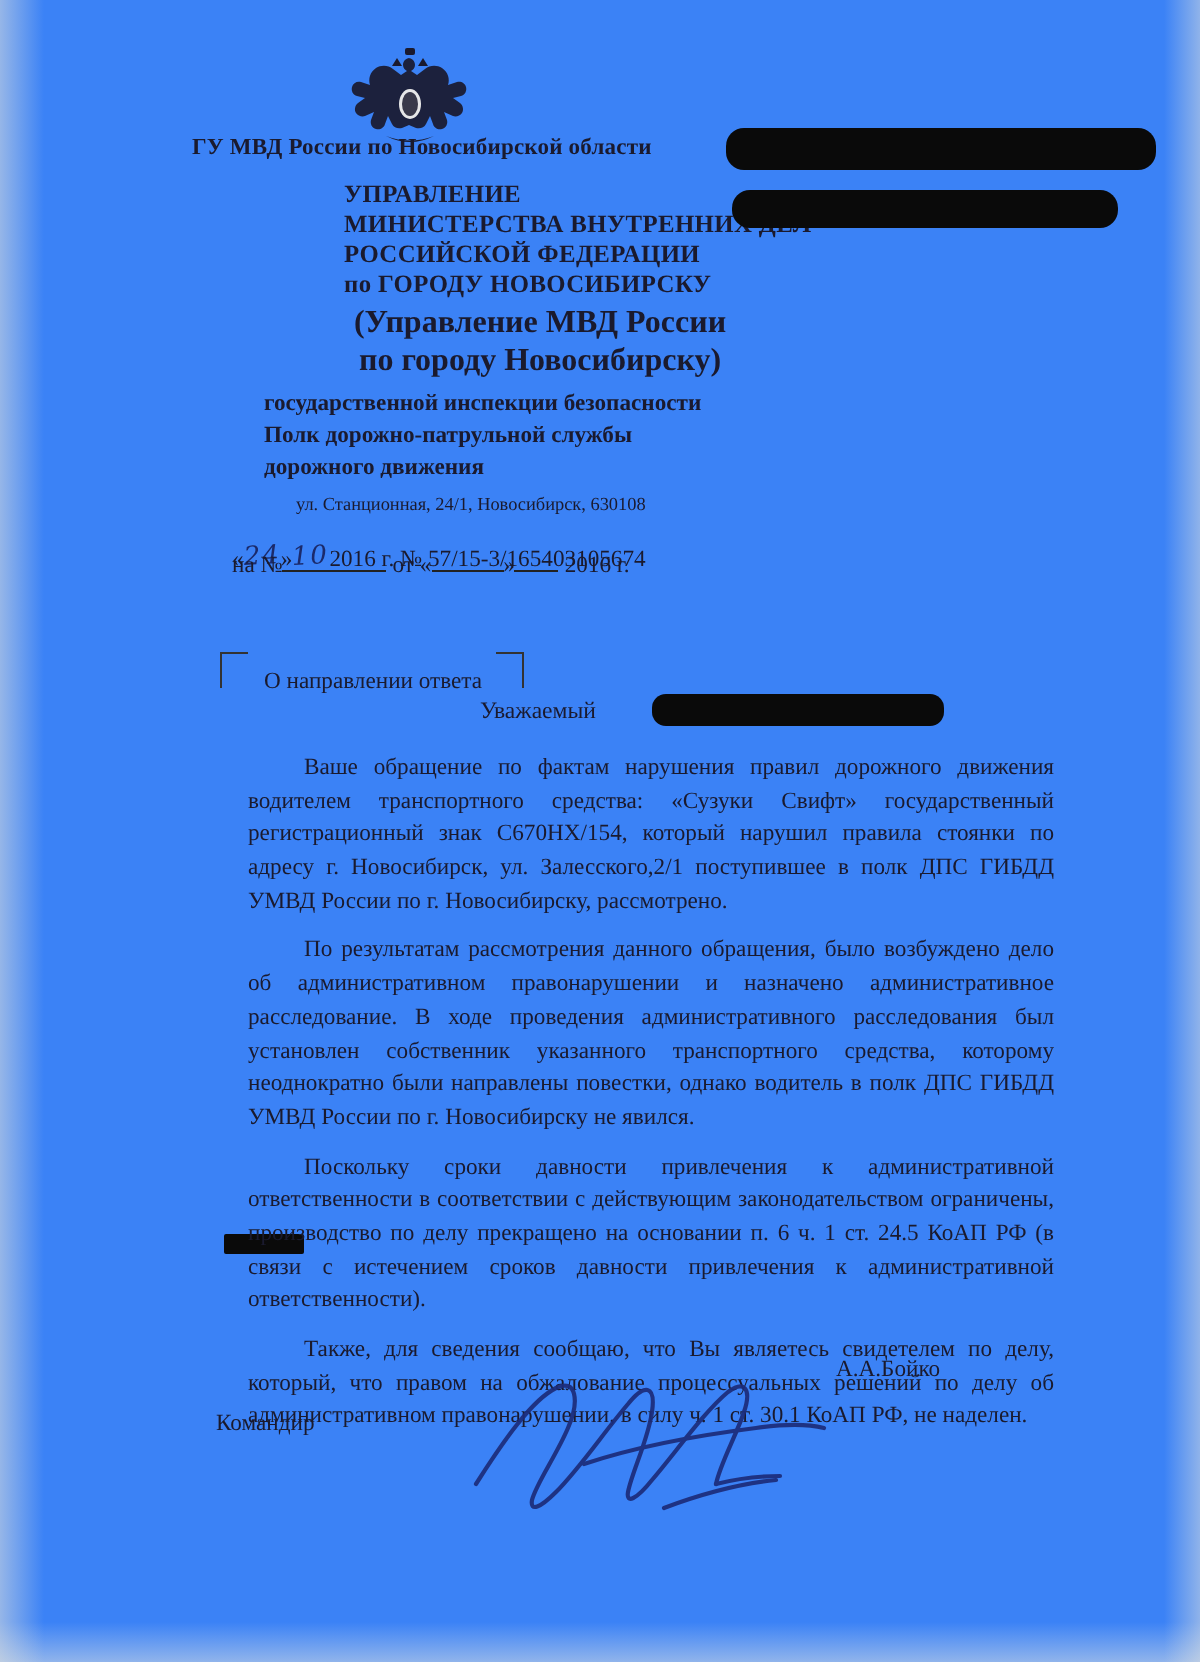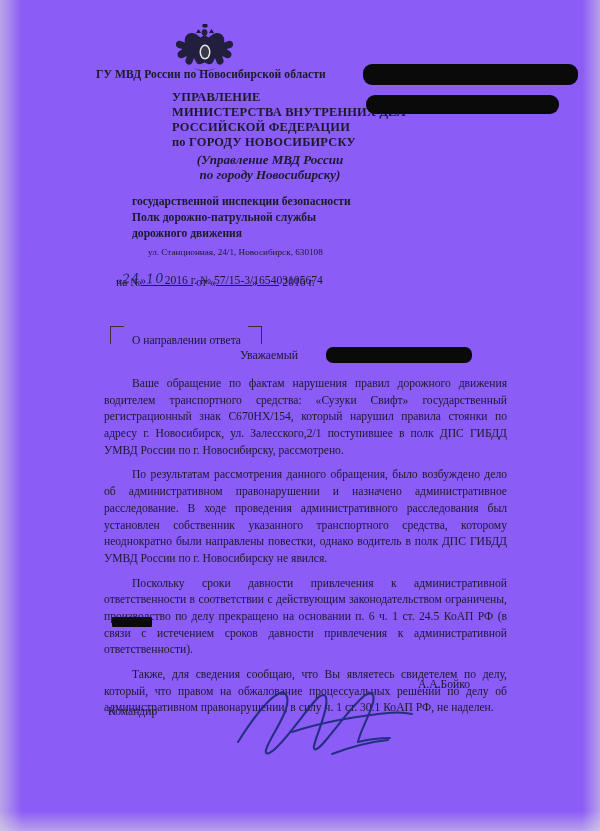--- a/index.html
+++ b/index.html
@@ -11,21 +11,21 @@
     width: 600px;
     height: 831px;
     position: relative;
     font-family: "Liberation Serif", serif;
     color: #1a1a2e;
     overflow: hidden;
   }
   .page {
     position: absolute;
     inset: 0;
-    background: #8b5cf6;
+    background: #3b82f6;
   }
   
   .page::before {
     content: "";
     position: absolute;
     left: 0; top: 0; right: 0; bottom: 0;
     background:
       linear-gradient(90deg, rgba(225,225,220,0.55) 0px, rgba(255,255,255,0) 22px),
       linear-gradient(270deg, rgba(228,228,222,0.5) 0px, rgba(255,255,255,0) 18px),
       linear-gradient(0deg, rgba(230,230,225,0.5) 0px, rgba(255,255,255,0) 20px);
@@ -69,22 +69,21 @@
   .org-block .l2,
   .org-block .l3,
   .org-block .l4 {
     font-weight: bold;
     font-size: 12.4px;
     letter-spacing: 0.2px;
   }
   .org-block .sub1,
   .org-block .sub2 {
     font-weight: bold;
-    font-size: 13px;
-    font-style: italic;
+    font-size: 16px;
   }
   .org-block .sub-wrap {
     margin-top: 1px;
     text-align: center;
     width: 196px;
   }
 
   .unit-block {
     position: absolute;
     left: 112px;
@@ -161,21 +160,21 @@
   .salutation {
     position: absolute;
     left: 220px;
     top: 340px;
     font-size: 11.8px;
   }
 
   
   .body {
     position: absolute;
-    left: 84px;
+    left: 104px;
     top: 368px;
     width: 403px;
     font-size: 11.6px;
     line-height: 1.44;
     text-align: justify;
   }
   .body p {
     margin: 0 0 8px 0;
     text-indent: 28px;
   }

